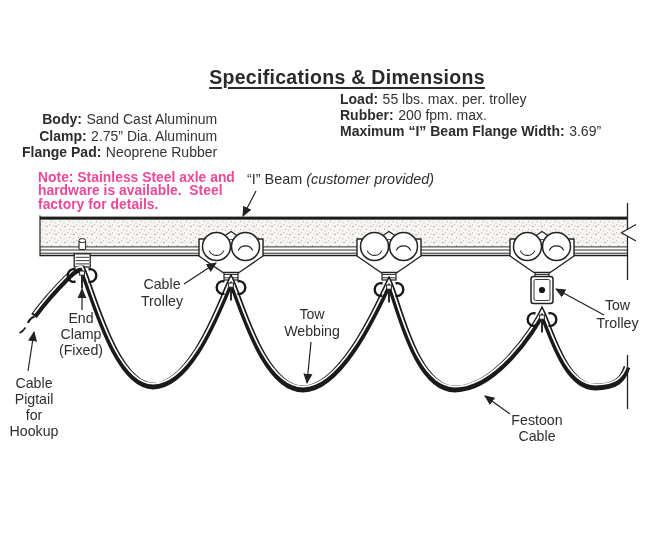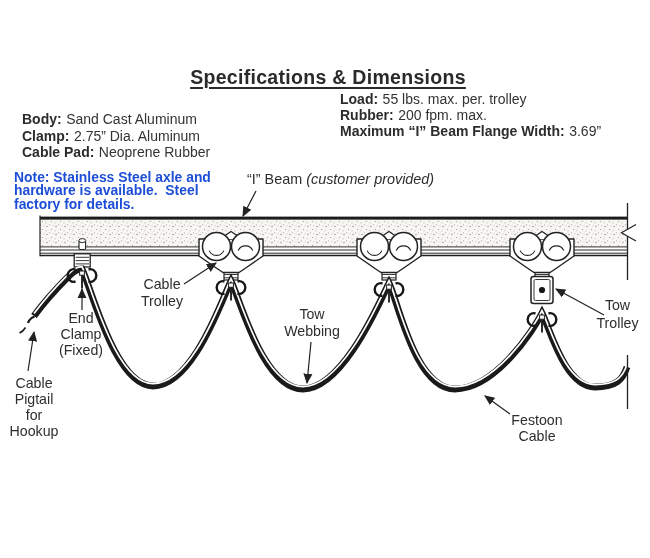--- a/index.html
+++ b/index.html
@@ -1,48 +1,48 @@
 <!DOCTYPE html>
 <html><head>
 <meta charset="utf-8">
 <style>
   html,body{margin:0;padding:0;background:#ffffff;}
   #page{
     position:relative;width:650px;height:558px;background:#ffffff;overflow:hidden;
     font-family:"Liberation Sans",sans-serif;color:#2e2e2e;
   }
   .title{
-    position:absolute;top:66px;left:50%;transform:translateX(-50%);margin-left:3px;
+    position:absolute;top:66px;left:50%;transform:translateX(-50%);margin-left:22px;
     font-size:19.5px;font-weight:bold;letter-spacing:.3px;color:#2a2a2a;white-space:nowrap;
     text-decoration:underline;text-decoration-thickness:2px;text-underline-offset:3px;
   }
   .specs{position:absolute;font-size:14px;color:#333;}
   .specs .spec-line{white-space:nowrap;}
   .specs b{margin-right:4.5px;color:#2c2c2c;}
-  .specs-left{left:22px;top:111px;line-height:16.5px;}
+  .specs-left{left:22px;top:111px;line-height:16.5px;text-align:right;}
   .specs-right{left:340px;top:92px;line-height:15.9px;}
-  .note{position:absolute;left:14px;top:171px;font-size:13.9px;font-weight:bold;
-        line-height:13.3px;color:#1d4ed8;}
+  .note{position:absolute;left:38px;top:171px;font-size:13.9px;font-weight:bold;
+        line-height:13.3px;color:#ec4899;}
   .note .note-line{white-space:pre;}
   svg{position:absolute;left:0;top:0;}
   .lbl{font-family:"Liberation Sans",sans-serif;font-size:14.2px;fill:#2e2e2e;text-anchor:middle;}
   .lbl-start{font-family:"Liberation Sans",sans-serif;font-size:14.4px;fill:#2e2e2e;text-anchor:start;}
   .arrow{stroke:#222;stroke-width:1.2;fill:none;}
 </style>
 </head>
 <body>
 
 <div id="page">
 
   <div class="title">Specifications &amp; Dimensions</div>
 
   <div class="specs specs-left">
     <div class="spec-line"><b>Body:</b><span>Sand Cast Aluminum</span></div>
     <div class="spec-line"><b>Clamp:</b><span>2.75” Dia. Aluminum</span></div>
-    <div class="spec-line"><b>Cable Pad:</b><span>Neoprene Rubber</span></div>
+    <div class="spec-line"><b>Flange Pad:</b><span>Neoprene Rubber</span></div>
   </div>
 
   <div class="specs specs-right">
     <div class="spec-line"><b>Load:</b><span>55 lbs. max. per. trolley</span></div>
     <div class="spec-line"><b>Rubber:</b><span>200 fpm. max.</span></div>
     <div class="spec-line"><b>Maximum “I” Beam Flange Width:</b><span>3.69”</span></div>
   </div>
 
   <div class="note">
     <div class="note-line">Note: Stainless Steel axle and</div>

